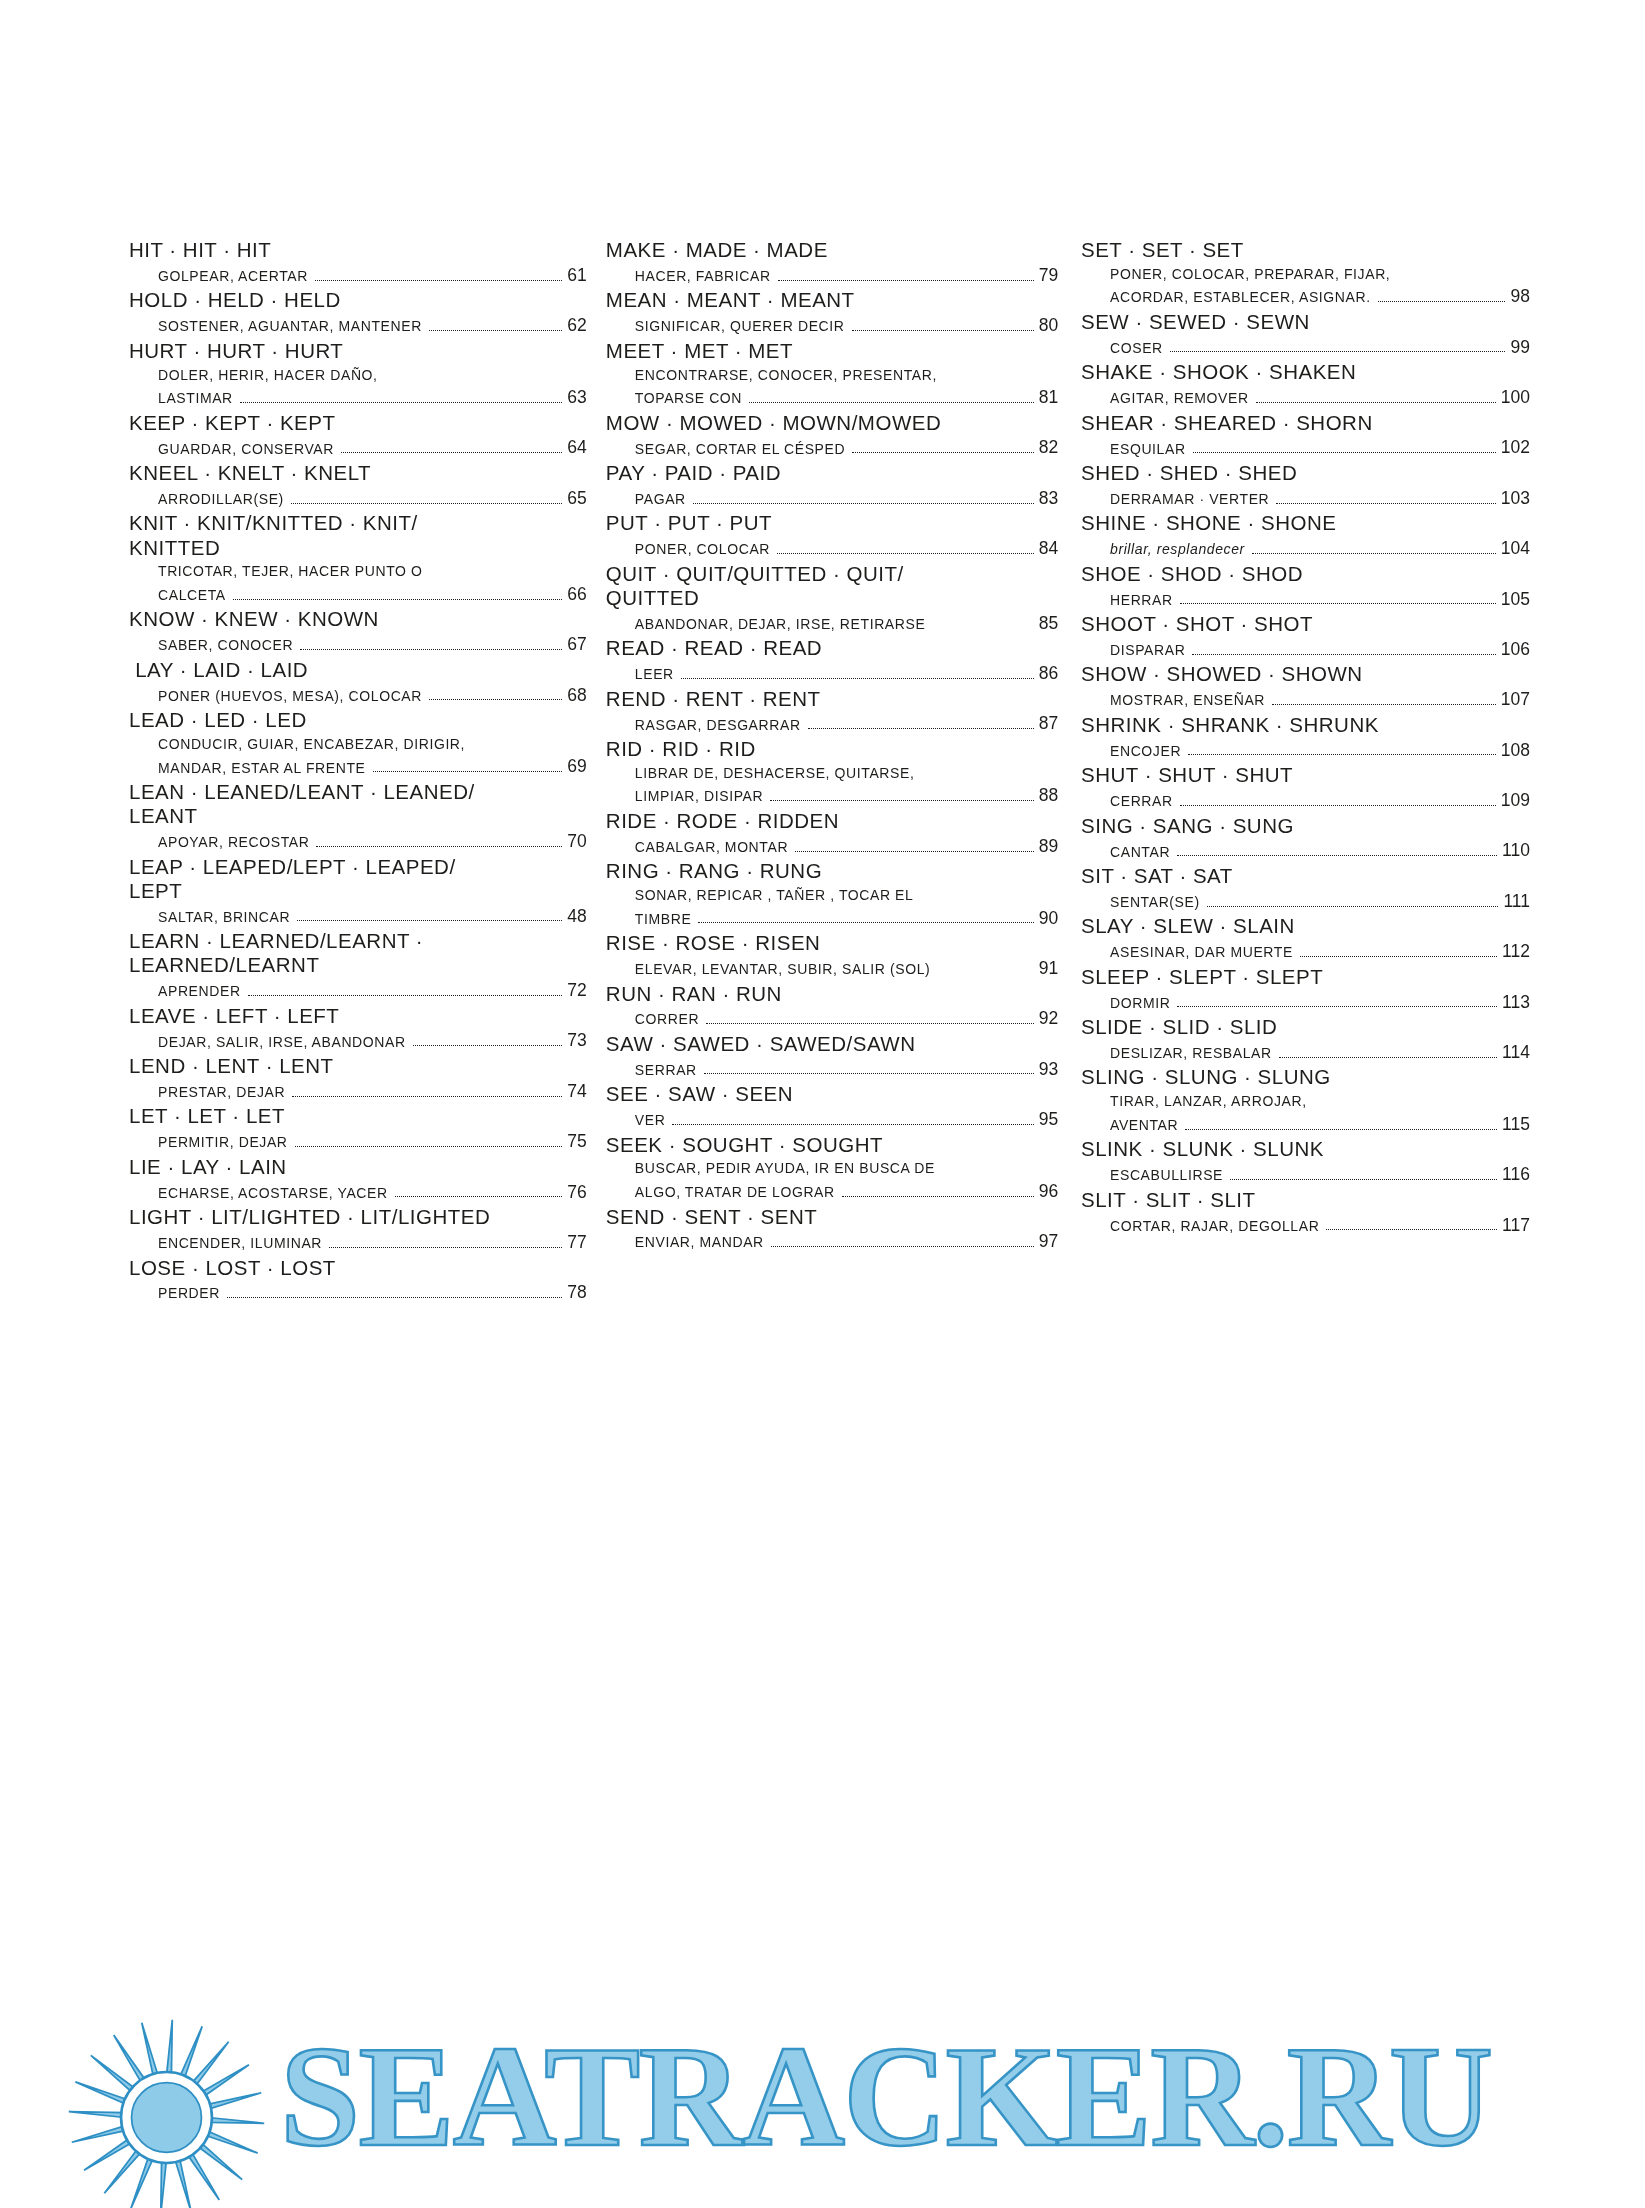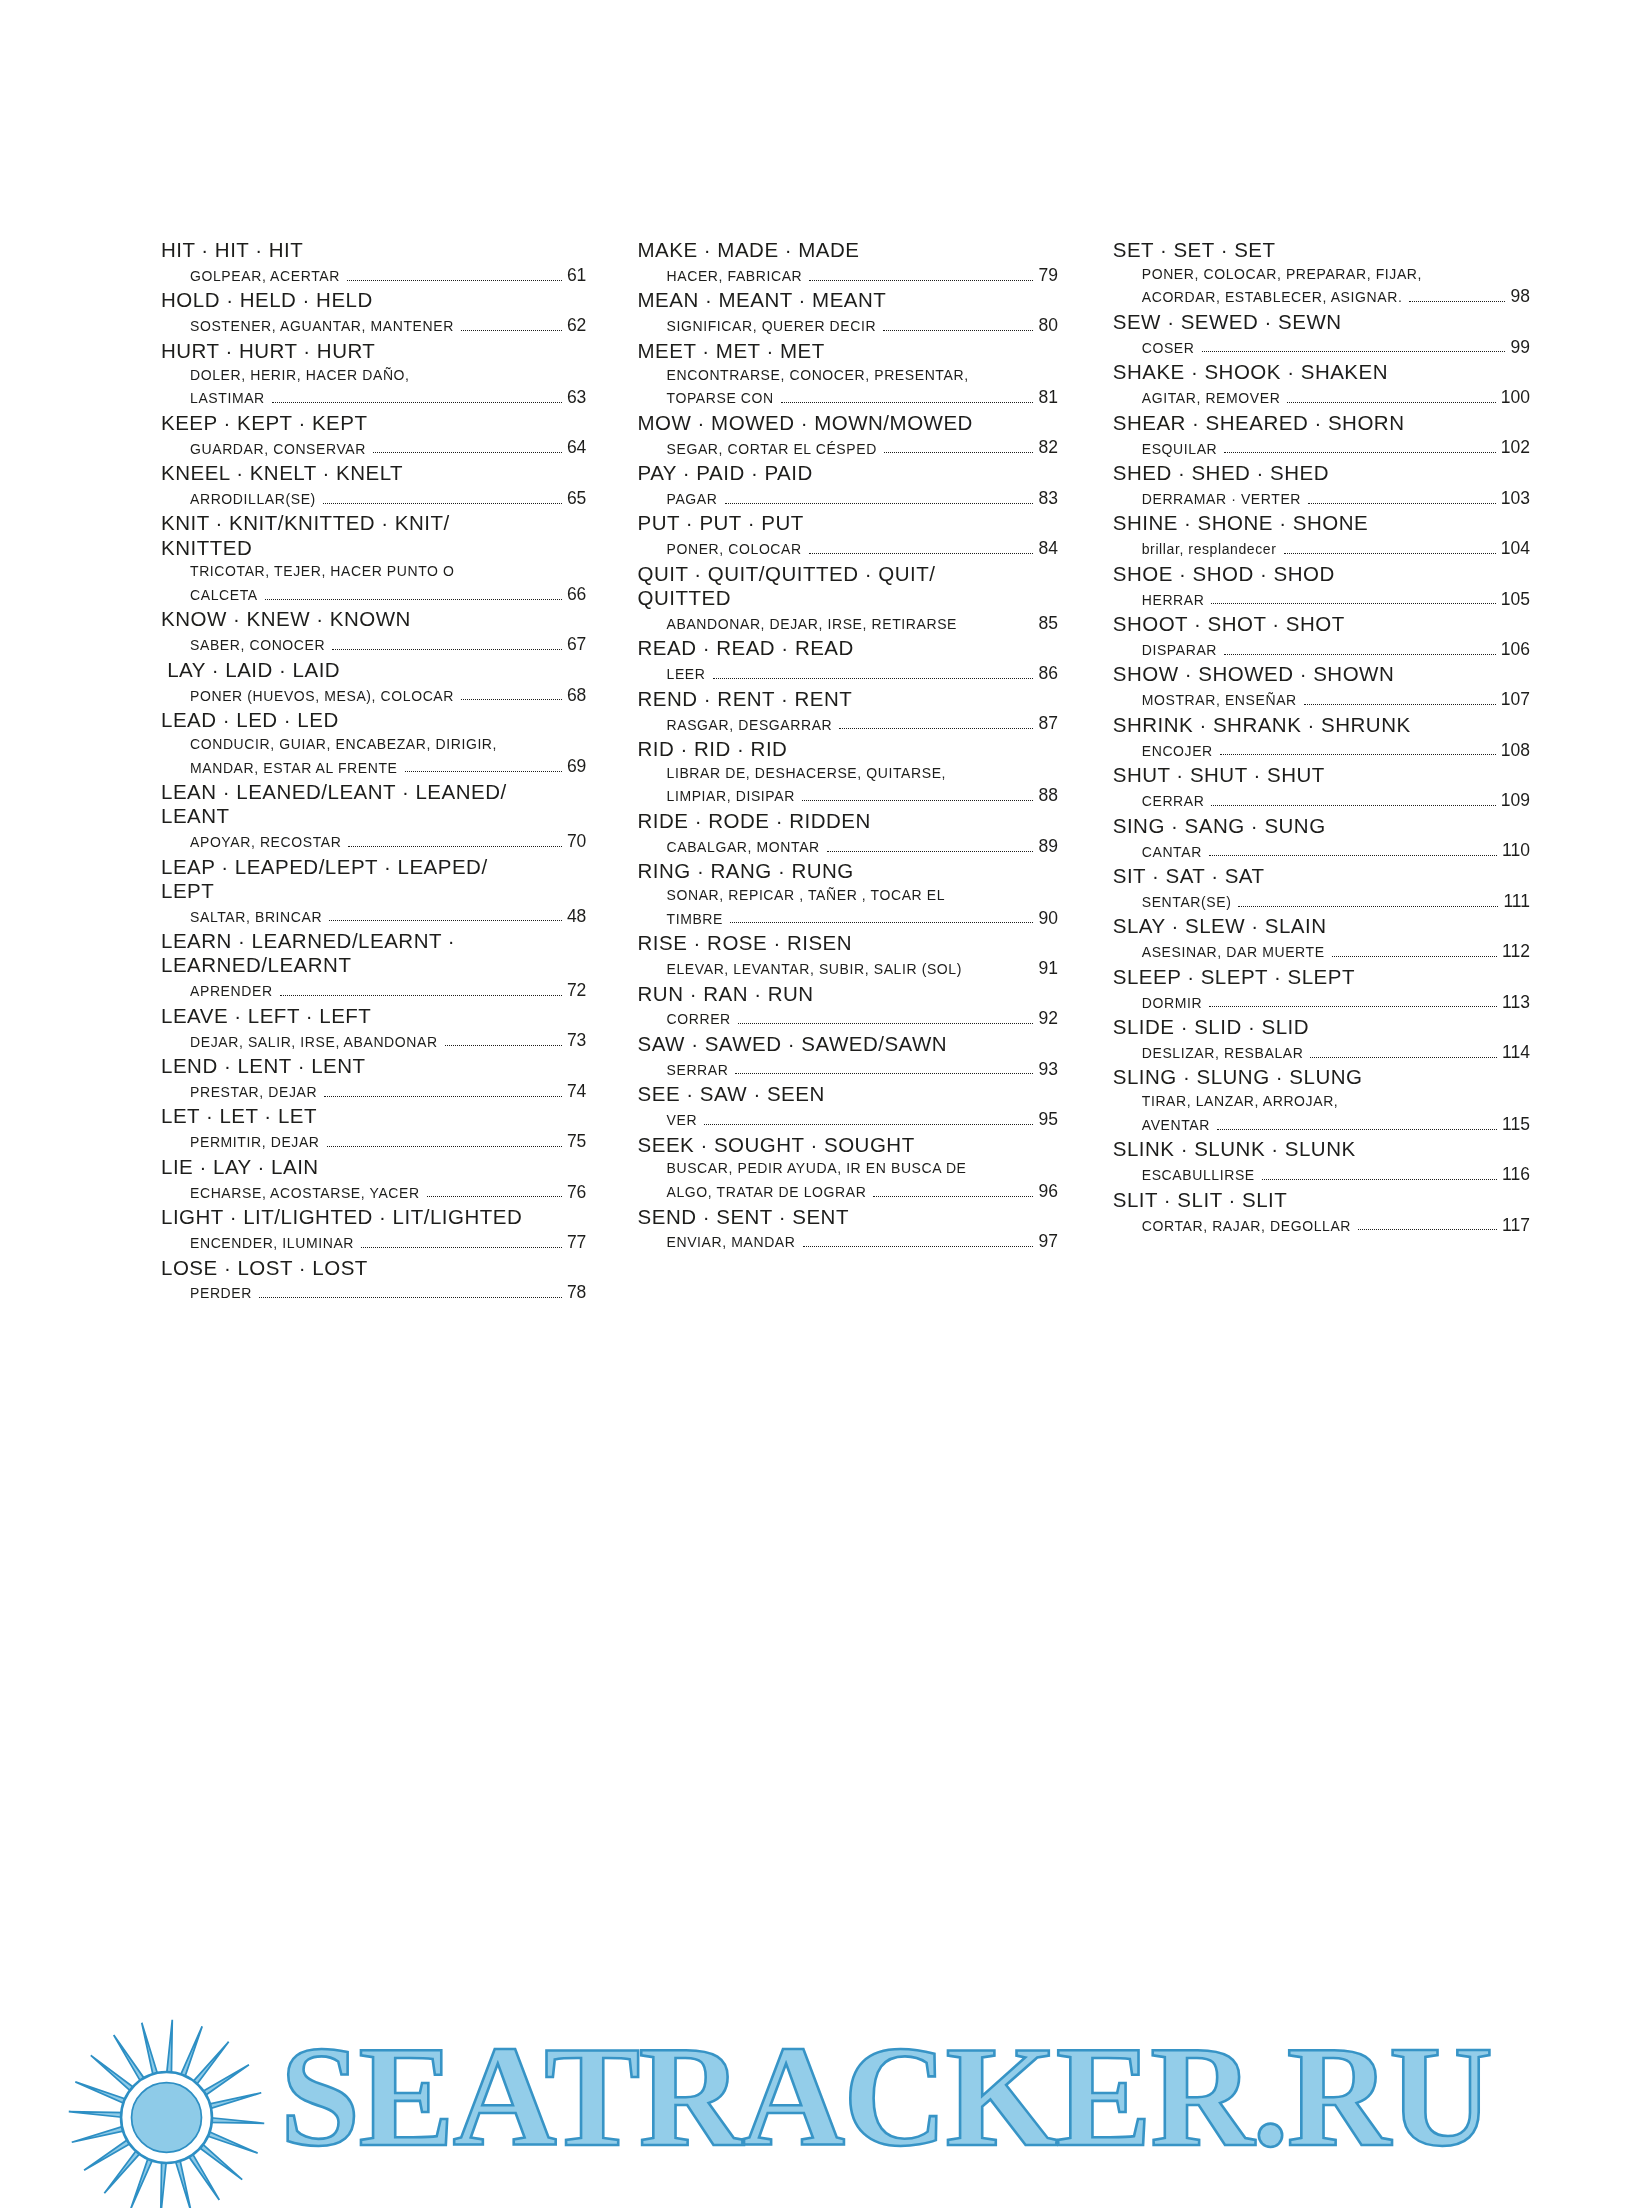--- a/index.html
+++ b/index.html
@@ -46,21 +46,20 @@
     left: 122px;
     top: 238px;
     width: 1415px;
     display: flex;
     gap: 0px;
   }
   .col {
     width: 472px;
     padding-right: 7px;
     box-sizing: border-box;
-    margin-left: 32px;
   }
   .col.c1 { padding-left: 7px; }
   .col.c2 { padding-left: 12.2px; }
   .col.c3 { padding-left: 15.7px; }
 
   .entry {
     margin-bottom: 2.6px;
   }
   .verb {
     font-size: 20.5px;
@@ -76,21 +75,21 @@
     margin-bottom: 1.7px;
     padding-left: 29px;
   }
   .def {
     font-size: 14px;
     letter-spacing: 0.6px;
     color: #1d1d1b;
     white-space: pre;
     line-height: 1.35;
   }
-  .def.lower { text-transform: none; }
+  .def.lower { text-transform: none; font-style: italic; }
   .dots {
     flex: 1 1 auto;
     border-bottom: 1.9px dotted #1d1d1b;
     margin: 0 5.2px 5.2px 7px;
     min-width: 8.7px;
     height: 0.9px;
   }
   .pg {
     font-size: 17.5px;
     color: #1d1d1b;

